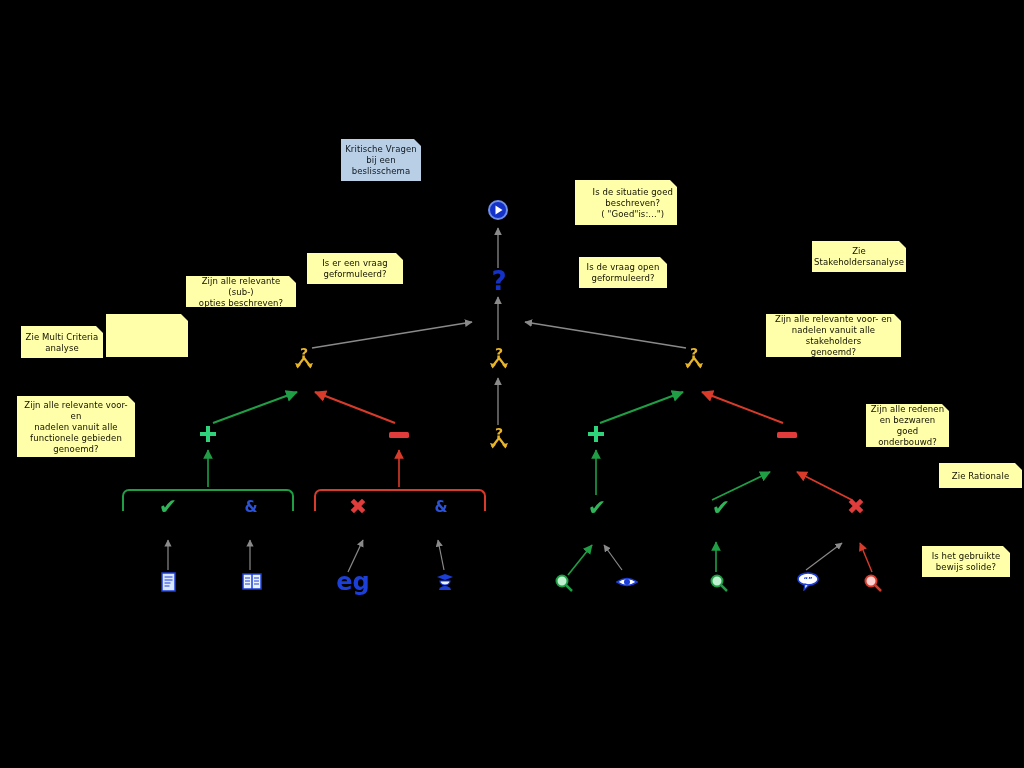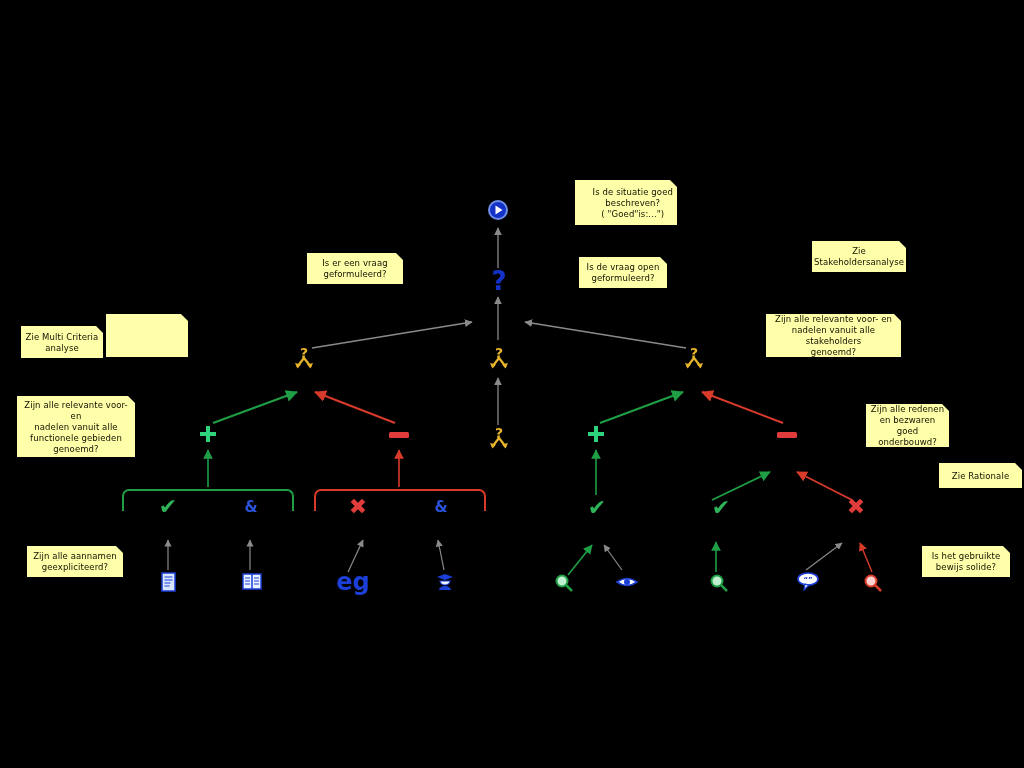--- a/index.html
+++ b/index.html
@@ -149,40 +149,51 @@
     <line x1="568" y1="575" x2="592" y2="545" stroke="#1f9e45" stroke-width="1.6" marker-end="url(#ah-green)"></line>
     <line x1="622" y1="570" x2="604" y2="545" stroke="#8a8a8a" stroke-width="1.2" marker-end="url(#ah-grey)"></line>
     <line x1="716" y1="572" x2="716" y2="542" stroke="#1f9e45" stroke-width="1.6" marker-end="url(#ah-green)"></line>
     <line x1="806" y1="570" x2="842" y2="543" stroke="#8a8a8a" stroke-width="1.2" marker-end="url(#ah-grey)"></line>
     <line x1="872" y1="572" x2="860" y2="543" stroke="#d93b2b" stroke-width="1.4" marker-end="url(#ah-red)"></line>
   </svg>
 
   <div class="bracket" style="left:122px; top:489px; width:172px;"></div>
   <div class="bracket red" style="left:314px; top:489px; width:172px;"></div>
 
+  <div class="note blue" style="left:340px; top:138px; width:82px; height:44px;">
+    <span class="fold"></span>
+    <span>Kritische Vragen
+bij een
+beslisschema</span>
+  </div>
 
   <div class="note" style="left:574px; top:179px; width:104px; height:47px;justify-content:flex-end;">
     <span class="fold"></span>
     <span>Is de situatie goed
 beschreven?
 ( "Goed"is:...")</span>
   </div>
 
   <div class="note" style="left:306px; top:252px; width:98px; height:33px;">
     <span class="fold"></span>
     <span>Is er een vraag
 geformuleerd?</span>
   </div>
 
   <div class="note" style="left:578px; top:256px; width:90px; height:33px;">
     <span class="fold"></span>
     <span>Is de vraag open
 geformuleerd?</span>
   </div>
 
+  <div class="note" style="left:185px; top:275px; width:112px; height:33px;">
+    <span class="fold"></span>
+    <span>Zijn alle relevante (sub-)
+opties beschreven?</span>
+  </div>
 
   <div class="note" style="left:105px; top:313px; width:84px; height:45px;">
     <span class="fold"></span>
   </div>
 
   <div class="note" style="left:20px; top:325px; width:84px; height:34px;">
     <span class="fold"></span>
     <span>Zie Multi Criteria
 analyse</span>
   </div>
@@ -213,25 +224,20 @@
     <span>Zijn alle redenen
 en bezwaren goed
 onderbouwd?</span>
   </div>
 
   <div class="note" style="left:938px; top:462px; width:85px; height:27px;">
     <span class="fold"></span>
     <span>Zie Rationale</span>
   </div>
 
-  <div class="note" style="left:26px; top:545px; width:98px; height:33px;">
-    <span class="fold"></span>
-    <span>Zijn alle aannamen
-geexpliciteerd?</span>
-  </div>
 
   <div class="note" style="left:921px; top:545px; width:90px; height:33px;">
     <span class="fold"></span>
     <span>Is het gebruikte
 bewijs solide?</span>
   </div>
 
   <div class="node" style="left:486px; top:198px; width:24px; height:24px;">
     <svg width="22" height="22" viewBox="0 0 22 22">
       <circle cx="11" cy="11" r="9" fill="#1432c8" stroke="#6f8fe8" stroke-width="2"></circle>

